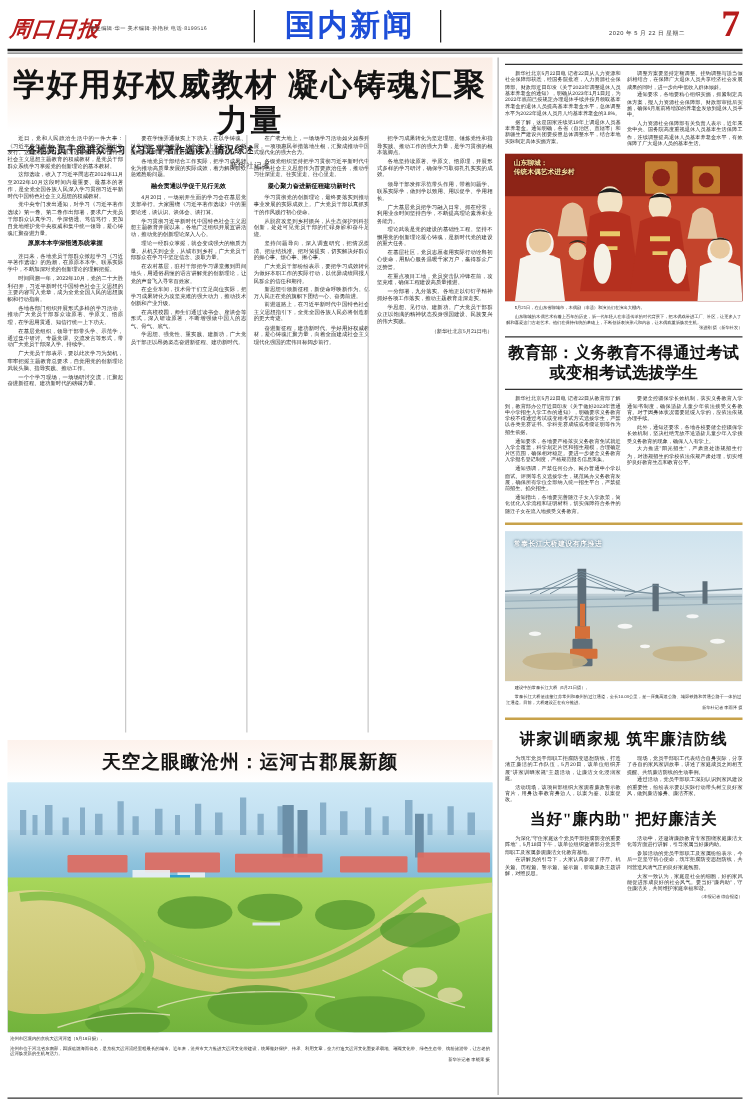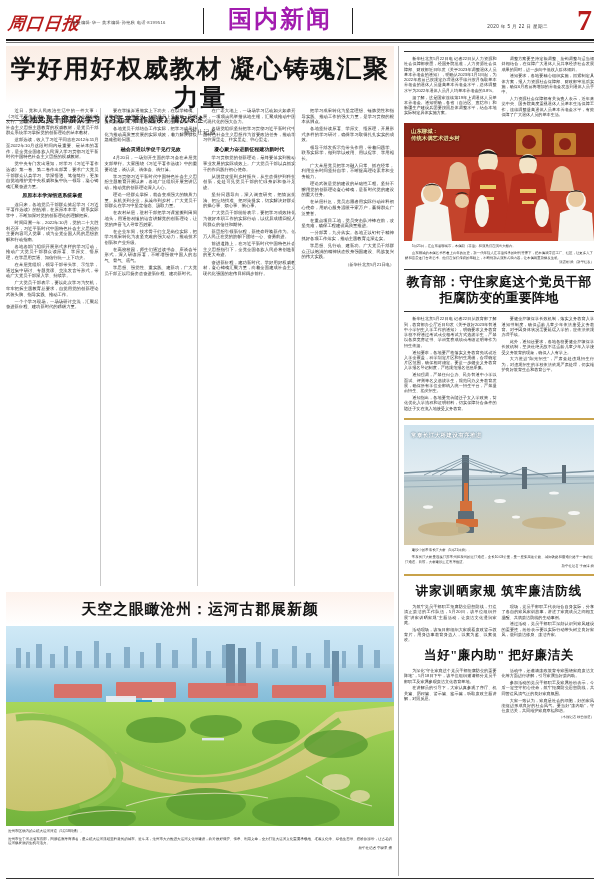--- a/index.html
+++ b/index.html
@@ -23,22 +23,22 @@
   .mast-credits {
     position:absolute; left:72px; top:20px;
     font-size:4.2px; color:#444; letter-spacing:.3px;
     font-family:"Liberation Sans", sans-serif; white-space:nowrap;
   }
   .mast-divider-l { position:absolute; left:203px; top:8px; width:1px; height:26px; background:#222; }
   .mast-divider-r { position:absolute; left:352px; top:8px; width:1px; height:26px; background:#222; }
   .mast-title {
     position:absolute; left:210px; top:7px; width:140px;
     text-align:center; font-size:24px; font-weight:bold;
-    color:#a21caf; letter-spacing:2px; line-height:27px;
-    font-family:Liberation Mono, monospace;
+    color:#1d4ed8; letter-spacing:2px; line-height:27px;
+    font-family:Liberation Sans, sans-serif;
   }
   .mast-date {
     position:absolute; right:52px; top:24px;
     font-size:4.6px; color:#333; letter-spacing:.4px;
     font-family:"Liberation Sans", sans-serif; white-space:nowrap;
   }
   .mast-pageno {
     position:absolute; right:8px; top:5px;
     font-size:30px; font-weight:bold; color:#b71c1c;
     font-family:"Liberation Serif", serif; line-height:30px;
@@ -419,21 +419,21 @@
       <div class="opera-label">
           <div>山东聊城：</div>
           <div>传统木偶艺术进乡村</div>
         </div>
     </div>
     <div class="photo-cap">5月21日，在山东省聊城市，木偶剧（非遗）和演员们在演出大棚内。</div>
     <div class="photo-cap">山东聊城的木偶艺术有着上百年的历史，新一代年轻人在非遗传承的时代背景下，把木偶戏带进工厂、社区，让更多人了解和喜爱这门古老艺术。他们在保持传统的基础上，不断创新表演形式和内容，让木偶戏重新焕发生机。</div>
     <div class="photo-credit">张进刚 摄（新华社发）</div>
 
     <div class="r-rule"></div>
-    <div class="r-head2">教育部：守住家庭这个党员干部拒腐防变的重要阵地</div>
+    <div class="r-head2">教育部：义务教育不得通过考试或变相考试选拔学生</div>
     <div class="r-rule"></div>
     <div class="rcols">
       <div class="rcol" id="a2-left">
           <div class="rtext">新华社北京5月22日电 记者22日从教育部了解到，教育部办公厅近日印发《关于做好2023年普通中小学招生入学工作的通知》，明确要求义务教育学校不得通过考试或变相考试方式选拔学生，严禁以各类竞赛证书、学科竞赛成绩或考级证明等作为招生依据。</div>
           <div class="rtext">通知要求，各地要严格落实义务教育免试就近入学全覆盖，科学划定片区和招生规模，合理确定片区范围，确保相对稳定。要进一步健全义务教育入学报名登记制度，严格规范报名信息采集。</div>
           <div class="rtext">通知强调，严禁任何公办、民办普通中小学以面试、评测等名义选拔学生，规范民办义务教育发展，确保所有学位全部纳入统一招生平台，严禁提前招生、掐尖招生。</div>
           <div class="rtext">通知指出，各地要完善随迁子女入学政策，简化优化入学流程和证明材料，切实保障符合条件的随迁子女在流入地接受义务教育。</div>
         </div>
       <div class="rcol" id="a2-right">
           <div class="rtext">要健全控辍保学长效机制，落实义务教育入学通知书制度，确保适龄儿童少年依法接受义务教育。对于因身体状况需要延缓入学的，应依法依规办理手续。</div>

